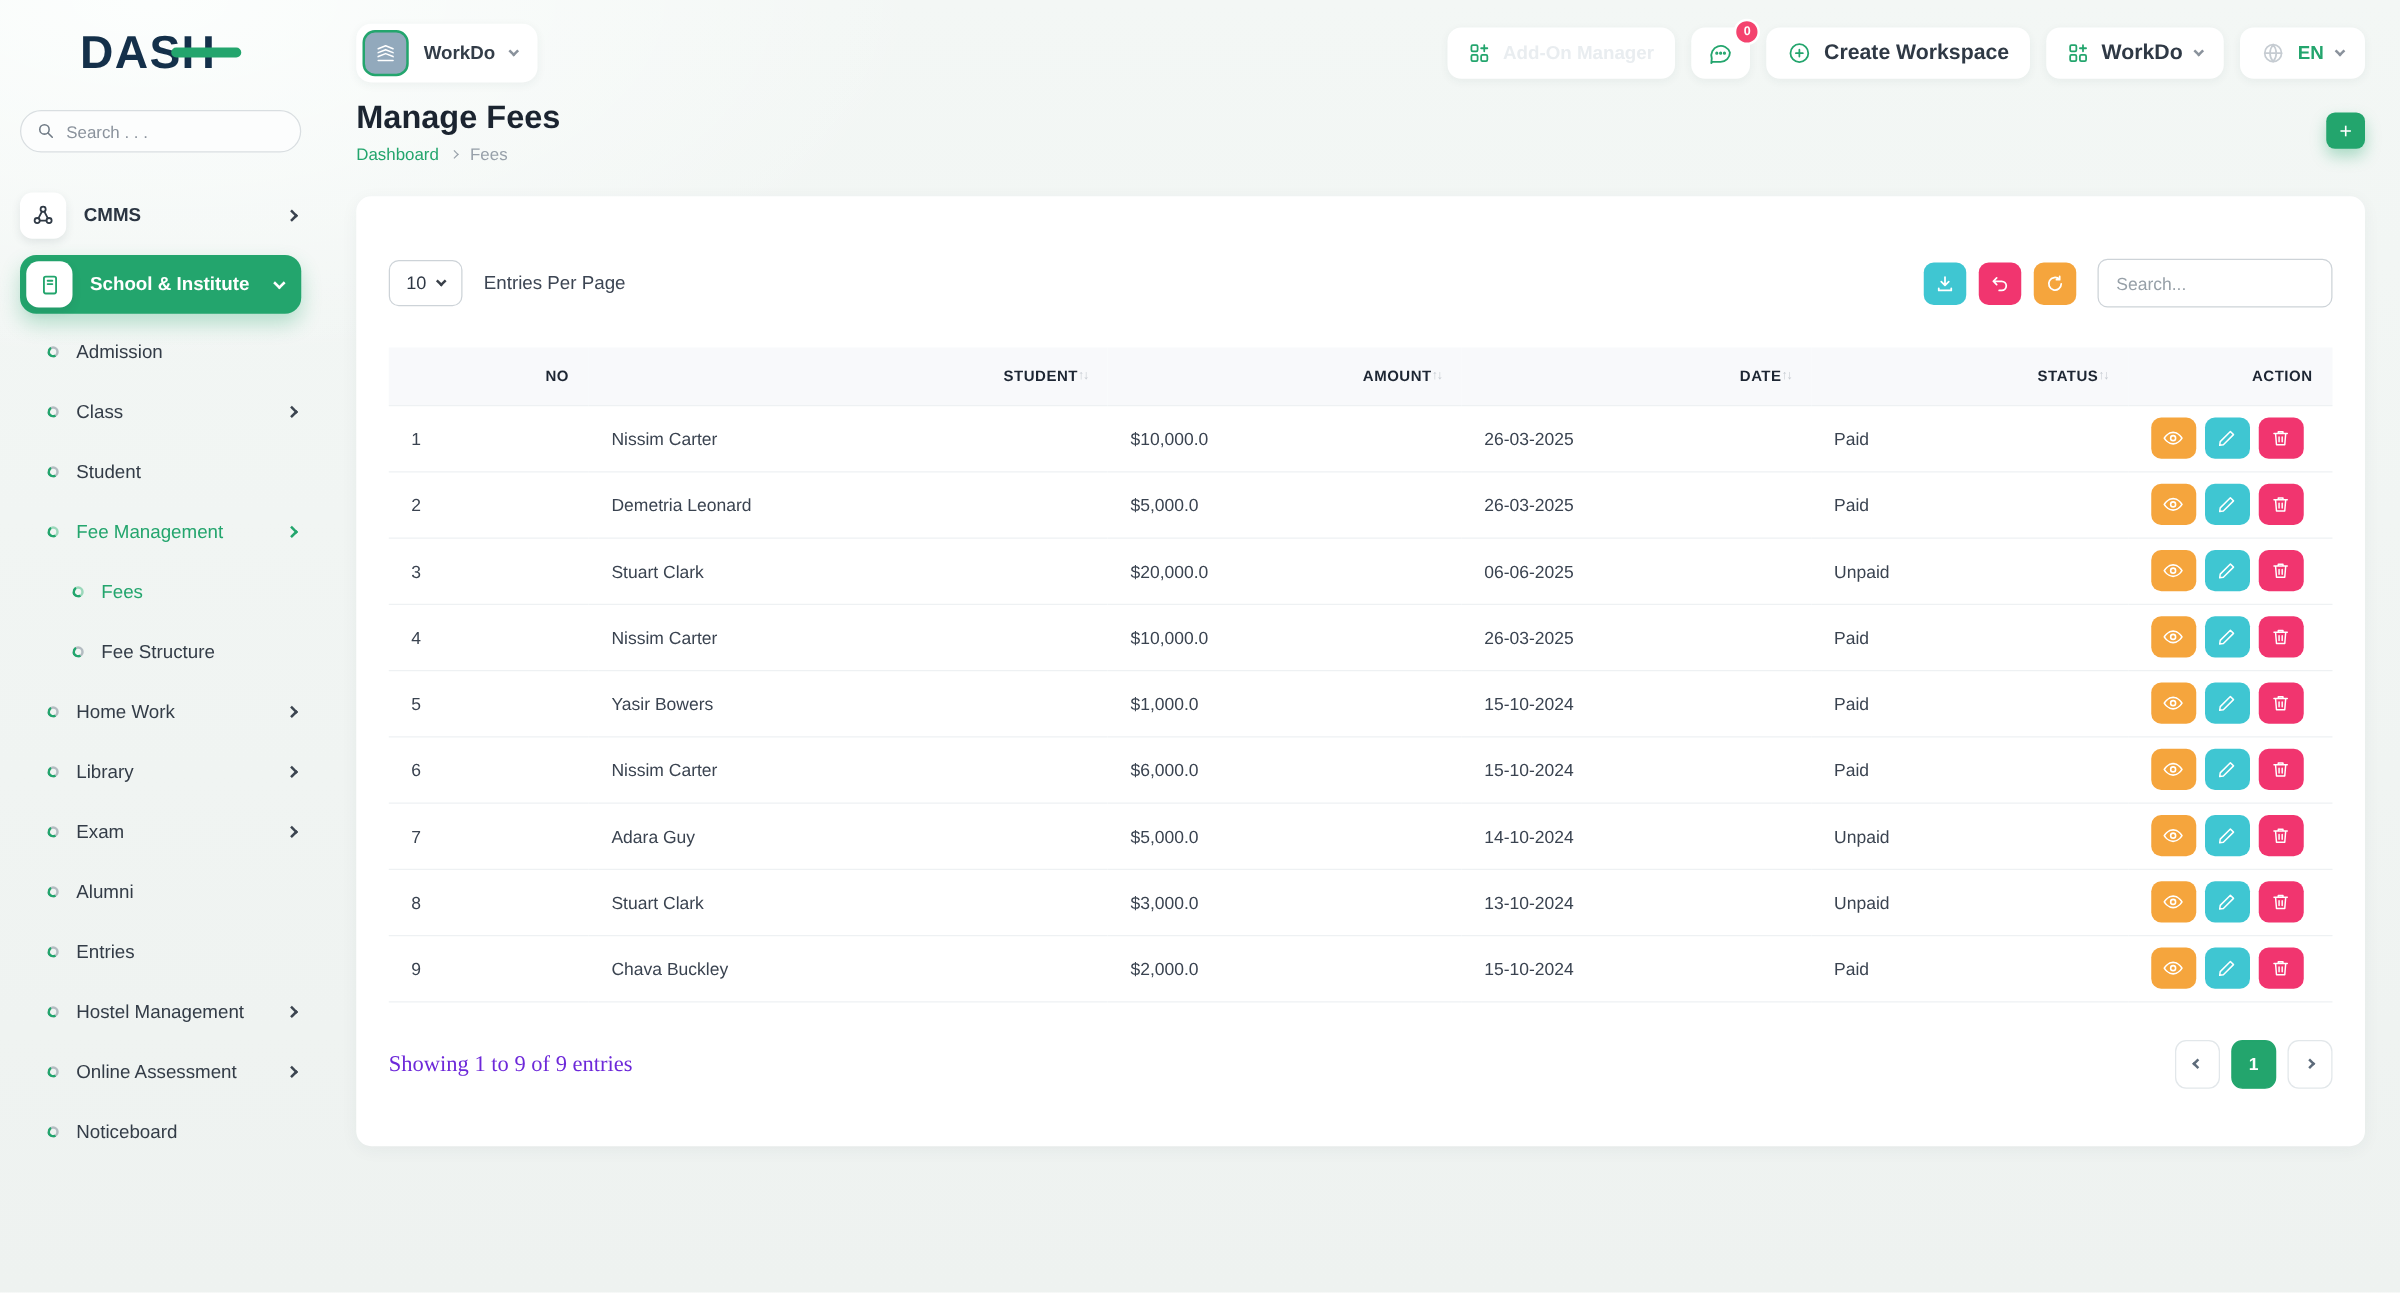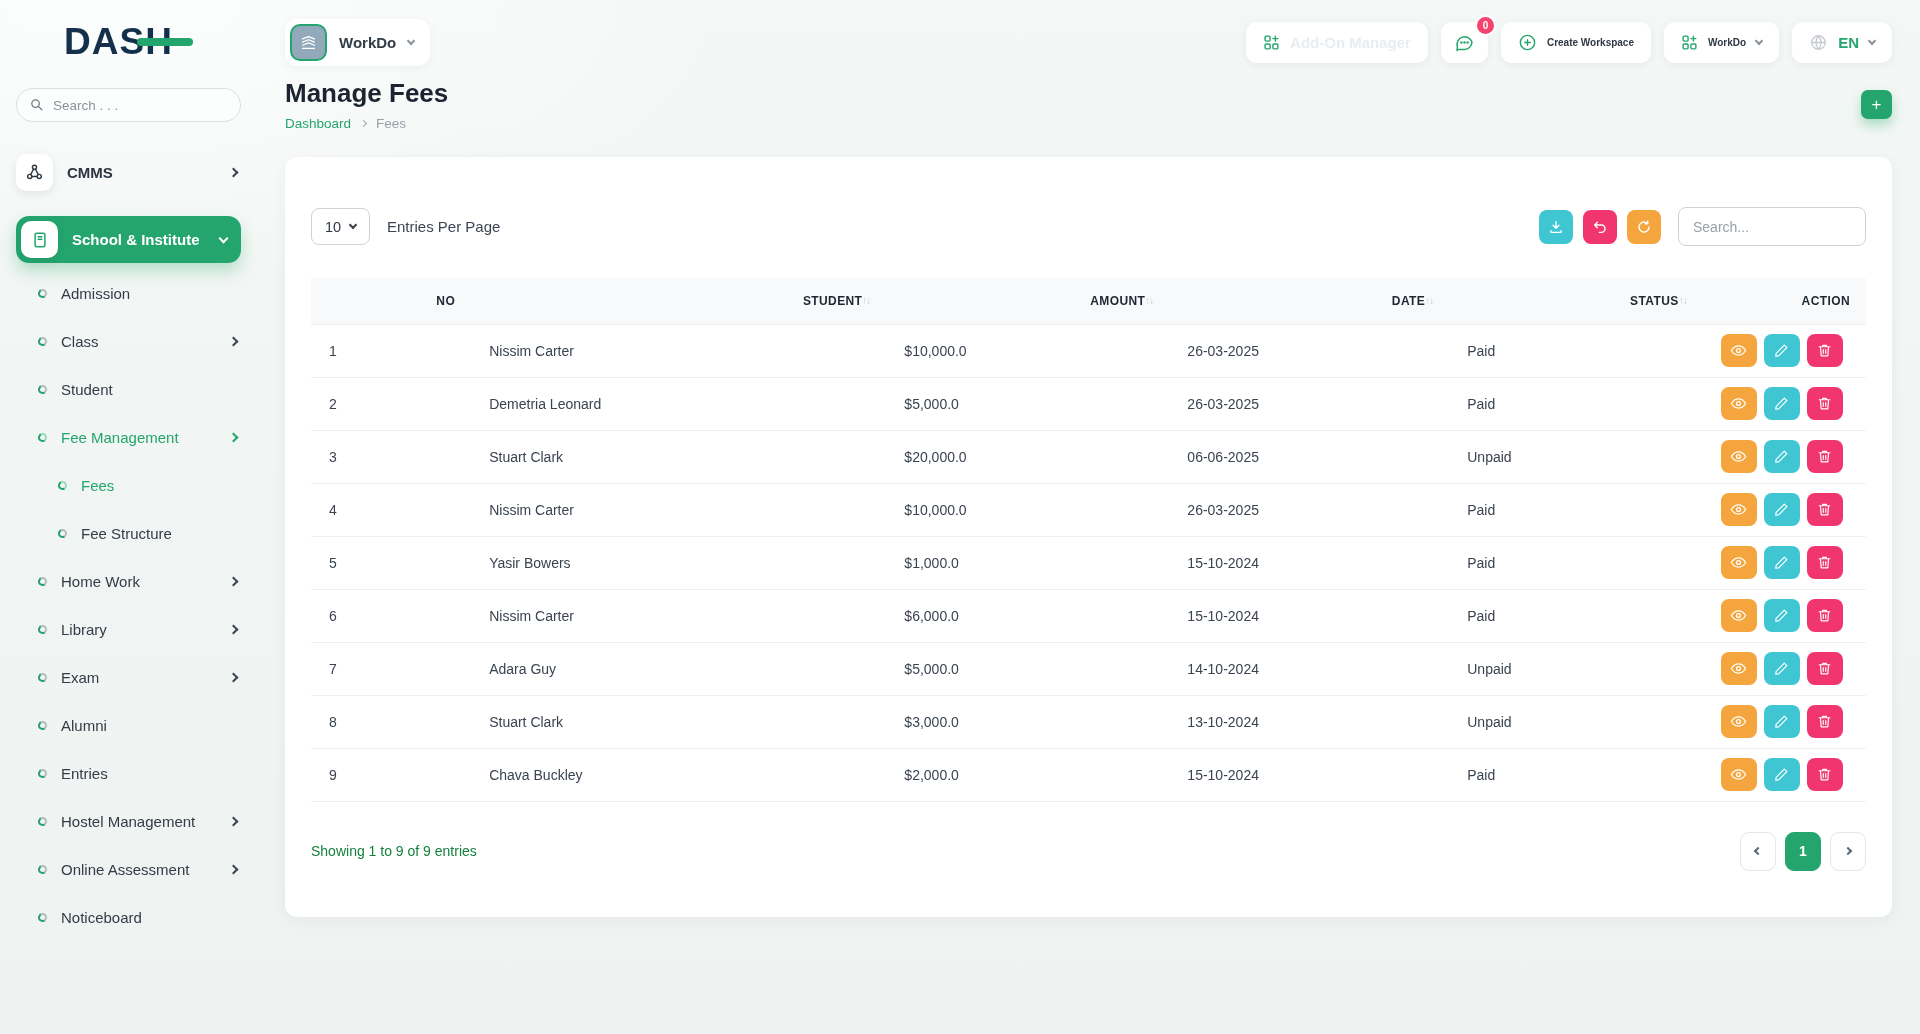--- a/index.html
+++ b/index.html
@@ -29,21 +29,21 @@
   .logo-bar { width:56px; height:8px; margin-left:-36px; background:#23a56d; border-radius:4px; position:relative; z-index:2; }
   .search-row { position:relative; margin-top:4px; }
   .search-row input { width:100%; height:34px; border:1px solid #d9dee1; border-radius:17px; background:#fcfdfd; padding:0 12px 0 36px; font-size:13.5px; color:#55606b; font-family:inherit; outline:none; }
   .search-row input::placeholder { color:#8a929c; }
   .search-ic { position:absolute; left:13px; top:9px; color:#6f7a85; }
 
   .section-item { display:flex; align-items:center; gap:14px; height:52px; margin-top:24px; cursor:pointer; }
   .tile { width:37px; height:37px; background:#fff; border-radius:10px; box-shadow:0 3px 8px rgba(40,60,70,.10); display:flex; align-items:center; justify-content:center; flex:none; }
   .section-label { flex:1; font-weight:700; font-size:15px; color:#2b3542; }
   .section-item .chev { color:#39424e; margin-right:4px; }
-  .section-item.active-pill { background:#23a56d; border-radius:13px; height:47px; margin-top:18px; padding:0 14px 0 5px; box-shadow:0 8px 16px rgba(35,165,109,.30); }
+  .section-item.active-pill { background:#23a56d; border-radius:13px; height:47px; margin-top:6px; padding:0 14px 0 5px; box-shadow:0 8px 16px rgba(35,165,109,.30); }
   .section-item.active-pill .section-label { color:#fff; }
   .section-item.active-pill .chev { color:#fff; margin-right:0; }
 
   .nav { margin-top:6px; }
   .nav-item { display:flex; align-items:center; gap:14px; height:48px; padding-left:22px; cursor:pointer; color:#333c47; }
   .nav-item .nav-label { flex:1; font-size:15px; }
   .nav-item .chev { color:#3c4550; margin-right:4px; }
   .nav-item.sub { padding-left:42px; }
   .nav-item.active { color:#23a56d; }
   .nav-item.active .chev { color:#23a56d; }
@@ -53,21 +53,21 @@
   .main { margin-left:285px; padding:14px 28px 0 0; }
   .topbar { display:flex; align-items:center; justify-content:space-between; height:56px; }
   .chip { display:flex; align-items:center; gap:12px; background:#fff; border-radius:12px; padding:5px 16px 5px 5px; box-shadow:0 2px 8px rgba(40,60,70,.06); cursor:pointer; }
   .chip-icon { width:37px; height:37px; border-radius:10px; background:#92a9bc; border:2px solid #23a56d; display:flex; align-items:center; justify-content:center; color:#fff; }
   .chip-label { font-size:15px; font-weight:600; color:#333d48; }
   .chip .chev { color:#8a929c; width:6px; height:6px; }
 
   .top-actions { display:flex; align-items:center; gap:13px; }
   .tbtn { display:flex; align-items:center; gap:10px; background:#fff; height:41px; border-radius:11px; padding:0 17px; box-shadow:0 2px 8px rgba(40,60,70,.06); border:none; font-family:inherit; cursor:pointer; }
   .addon-label { color:#e9edf0; font-weight:600; font-size:15px; }
-  .tlabel { color:#2f3945; font-weight:600; font-size:10px; }
+  .tlabel { color:#2f3945; font-weight:600; font-size:17px; }
   .lang-label { color:#23a56d; font-weight:700; font-size:15px; }
   .tbtn .chev { color:#8a929c; width:6px; height:6px; }
   .chat-btn { position:relative; width:47px; justify-content:center; padding:0; }
   .badge { position:absolute; top:-7px; right:-8px; min-width:21px; height:21px; border-radius:11px; background:#f4436e; color:#fff; font-size:10px; font-weight:700; display:flex; align-items:center; justify-content:center; border:2.5px solid #fff; }
 
   .title-row { display:flex; justify-content:space-between; align-items:center; margin-top:8px; }
   .page-title { font-size:26px; font-weight:700; color:#1b2430; }
   .breadcrumb { display:flex; align-items:center; gap:10px; font-size:13.5px; margin-top:7px; }
   .bc-link { color:#23a56d; cursor:pointer; }
   .bc-sep { width:5px; height:5px; border-right:1.6px solid #9aa2ab; border-bottom:1.6px solid #9aa2ab; transform:rotate(-45deg); }
@@ -92,21 +92,21 @@
   table { width:100%; border-collapse:collapse; table-layout:fixed; }
   thead th { background:#f8f9fb; height:46px; text-align:left; padding-left:18px; }
   .th-in { display:flex; align-items:center; justify-content:flex-end; padding-right:16px; font-size:12px; font-weight:700; color:#1d2633; letter-spacing:.4px; }
   .sort { font-size:10px; color:#c7ccd2; letter-spacing:-1px; font-weight:400; }
   tbody td { height:53px; border-top:1px solid #eef1f3; font-size:14px; color:#3a4350; padding-left:18px; }
   tbody tr:last-child td { border-bottom:1px solid #eef1f3; }
   .actions { display:flex; gap:7px; }
   .abtn { width:36px; height:33px; border-radius:8px; border:none; display:flex; align-items:center; justify-content:center; cursor:pointer; color:#fff; }
 
   .table-footer { display:flex; justify-content:space-between; align-items:center; margin-top:30px; }
-  .showing { font-size:14px; color:#15803d; }
+  .showing { font-size:18px; color:#6d28d9;font-family:Liberation Serif, serif; }
   .pager { display:flex; gap:9px; }
   .pbtn { width:36px; height:39px; border-radius:9px; background:#fff; border:1px solid #e2e7ea; display:flex; align-items:center; justify-content:center; color:#5d6b7a; cursor:pointer; font-family:inherit; font-size:14px; }
   .pbtn .chev { width:6px; height:6px; }
   .pbtn.active { background:#23a56d; border-color:#23a56d; color:#fff; font-weight:600; }
 </style>
 </head>
 <body>
 
 <aside class="sidebar">
   <div class="logo-row">

